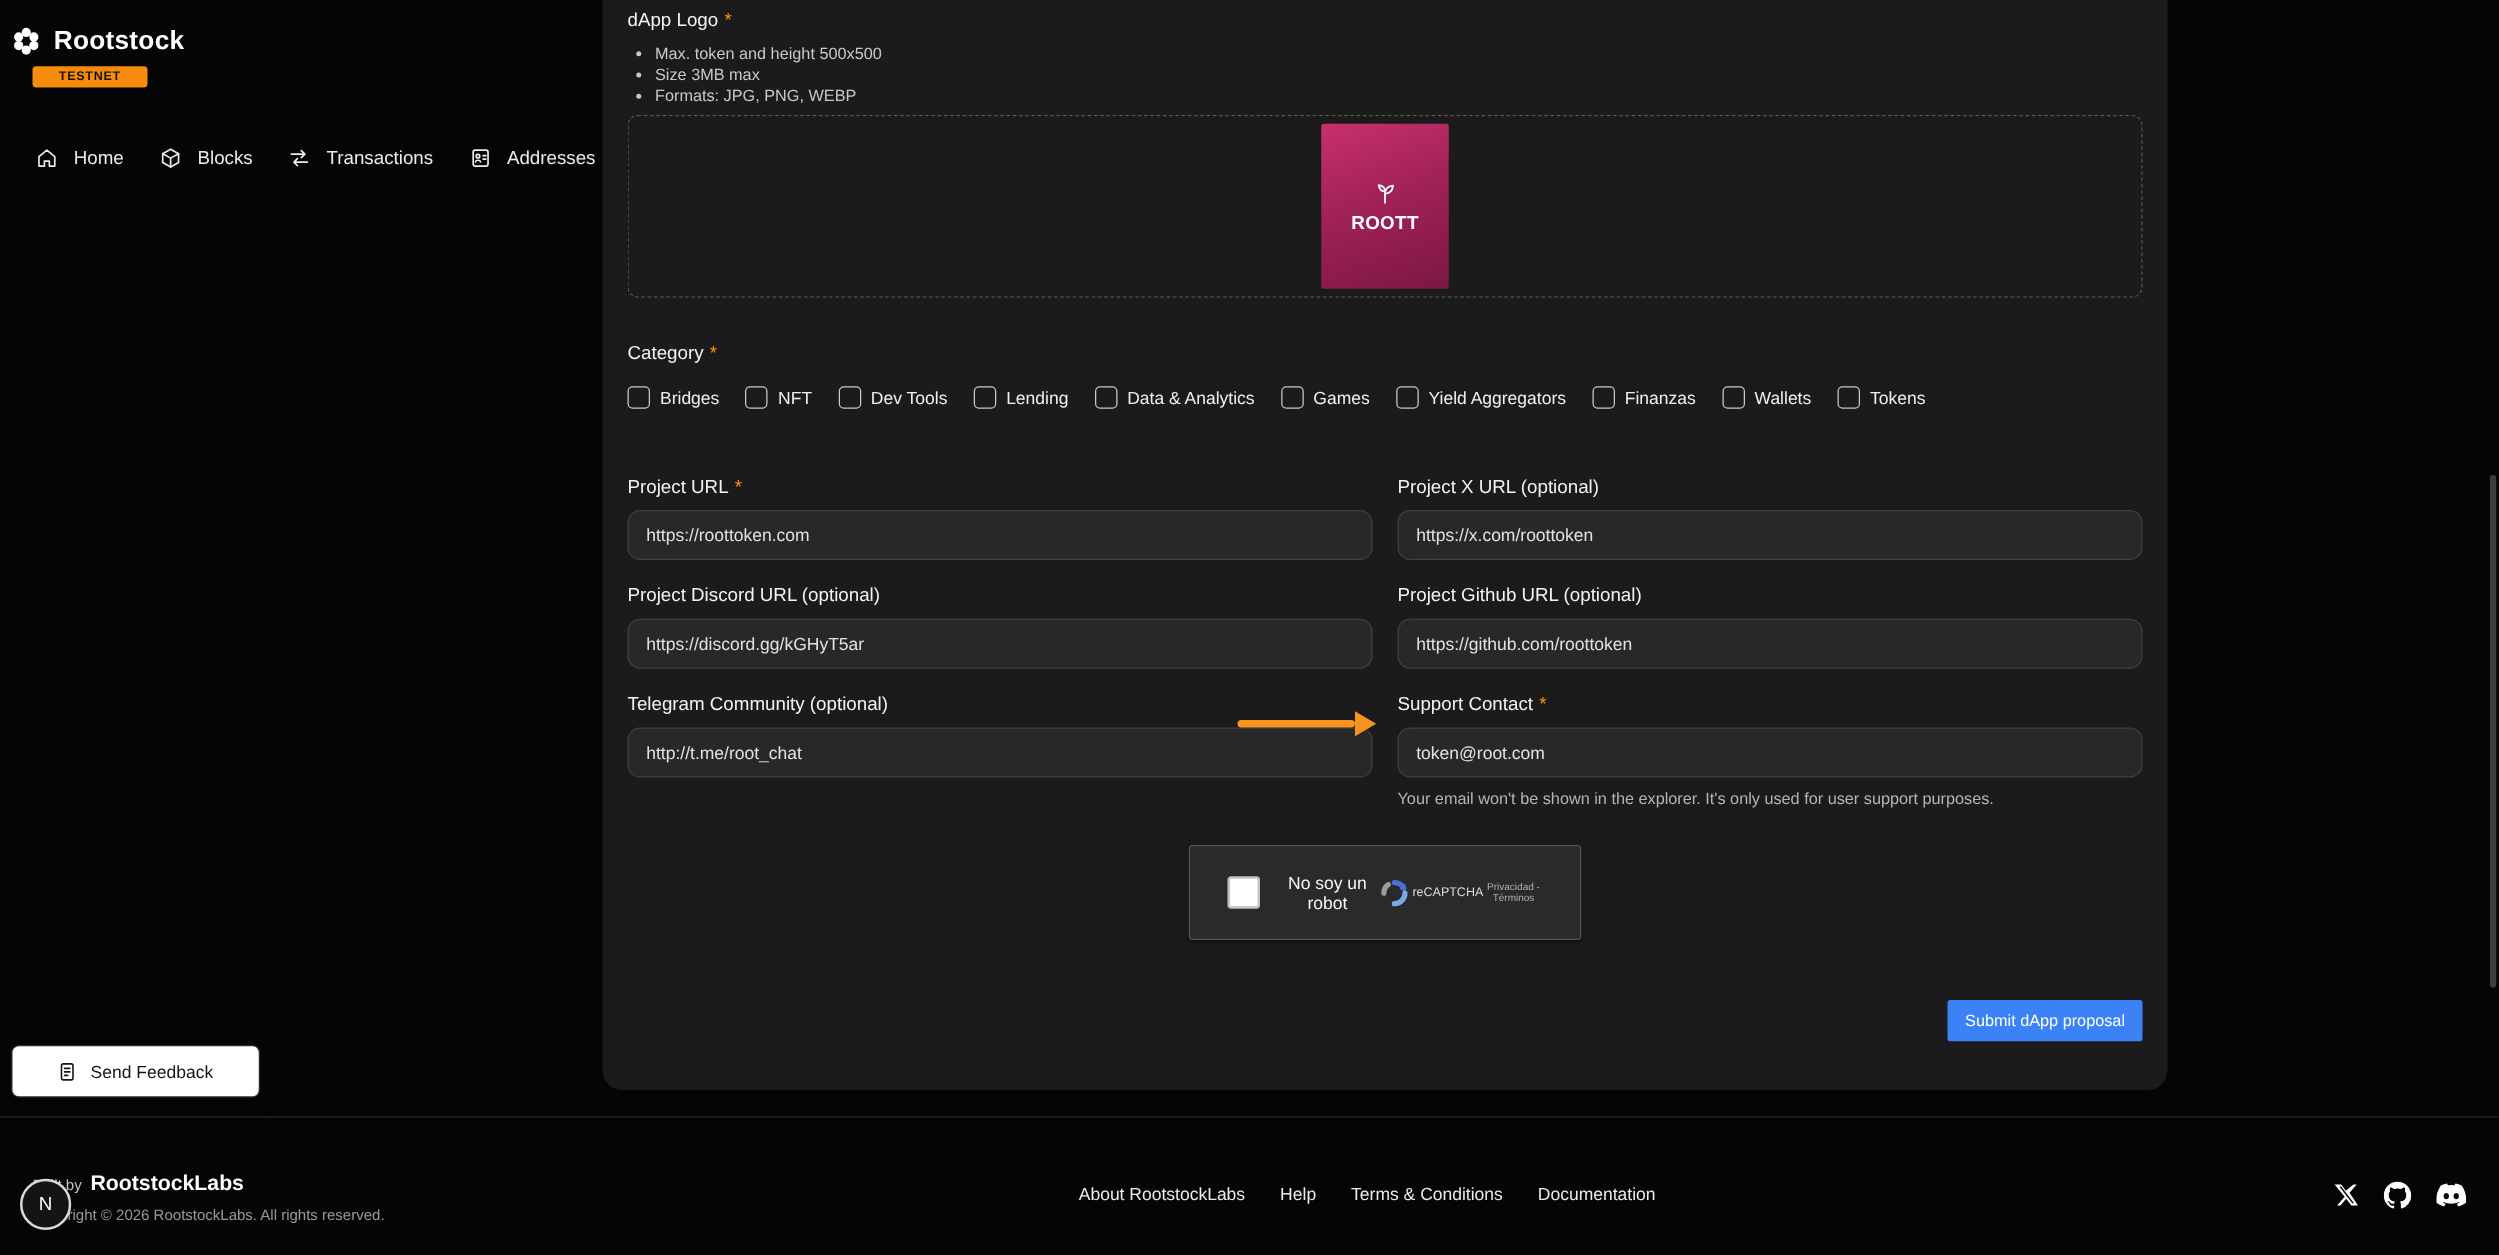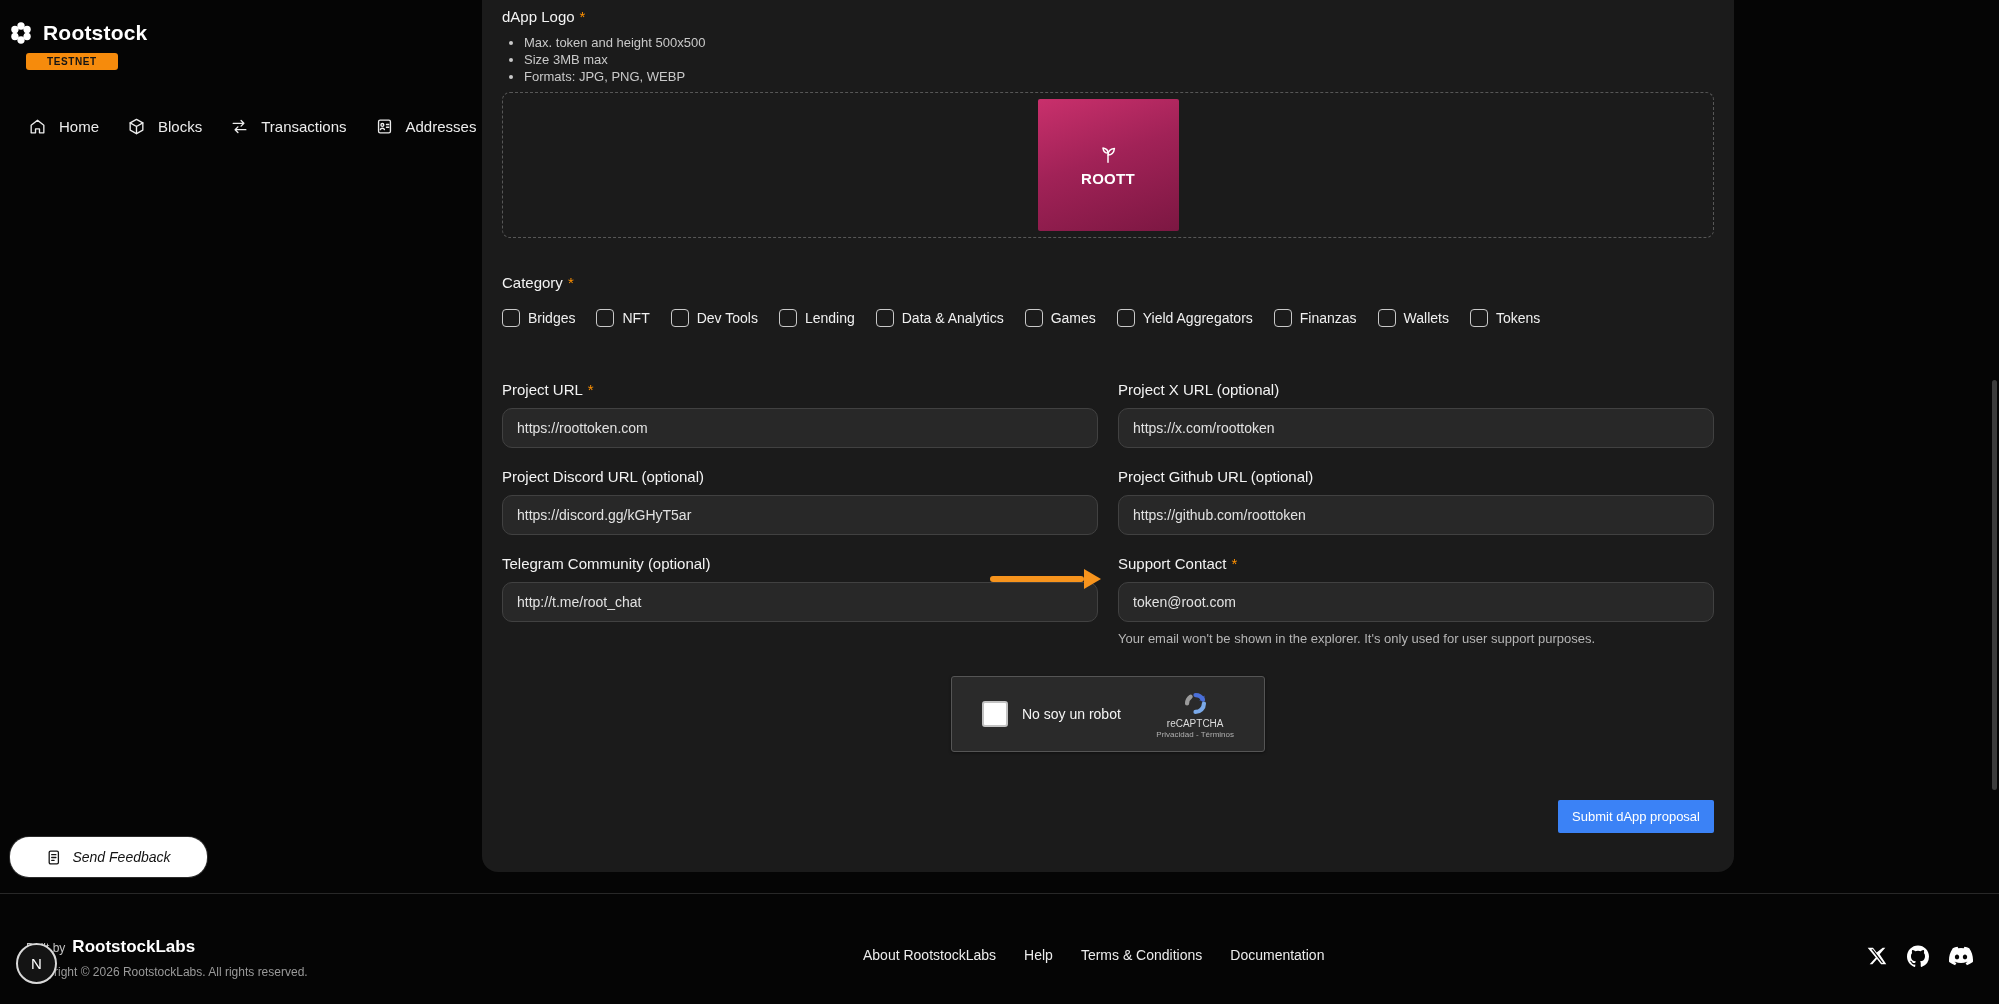--- a/index.html
+++ b/index.html
@@ -9,43 +9,43 @@
 
   
   .sidebar{position:absolute;left:0;top:0;width:217px;height:893px;background:#050505;}
   .brand{display:flex;align-items:center;gap:9px;padding:20px 0 0 8px;}
   .brand-name{font-size:21px;font-weight:700;color:#fff;letter-spacing:.2px;}
   .testnet{display:inline-block;margin:7px 0 0 26px;background:#f68b0c;color:#151515;font-size:10px;font-weight:700;letter-spacing:.6px;padding:3px 21px;border-radius:3px;}
   .nav{margin-top:34px;padding:0 10px;display:flex;gap:10px;list-style:none;}
   .nav-item{display:flex;align-items:center;gap:12px;height:44px;padding-left:18px;border-radius:10px;color:#ececec;font-size:15px;cursor:pointer;}
   .nav-item.active{background:#f68b0c;color:#181818;font-weight:700;}
   .nav-item .icon{flex:none;display:flex;}
-  .feedback-btn{position:absolute;left:10px;right:10px;bottom:16px;height:40px;background:#fff;border:none;border-radius:19px;display:flex;align-items:center;justify-content:center;gap:9px;font-size:14px;font-weight:500;color:#141414;font-family:inherit;cursor:pointer;box-shadow:0 0 0 1px #2c2c2c;font-style:italic;}
+  .feedback-btn{position:absolute;left:10px;right:10px;bottom:16px;height:40px;background:#fff;border:none;border-radius:5px;display:flex;align-items:center;justify-content:center;gap:9px;font-size:14px;font-weight:500;color:#141414;font-family:inherit;cursor:pointer;box-shadow:0 0 0 1px #2c2c2c;}
 
   
   .card{position:absolute;left:482px;top:-24px;width:1252px;height:896px;background:#1b1b1b;border-radius:16px;padding:32px 20px 0 20px;}
   .section-label{display:flex;gap:5px;font-size:15px;color:#f3f3f3;}
   .req{color:#ff9100;}
   .req-list{margin:9px 0 0 22px;font-size:13px;color:#c9c9c9;line-height:17px;}
   .upload-area{margin-top:7px;height:146px;border:1px dashed #575757;border-radius:8px;display:flex;align-items:center;justify-content:center;cursor:pointer;}
-  .logo-preview{width:141px;height:132px;border-radius:2px;background:linear-gradient(160deg,#c9306c 0%,#a12257 45%,#7c1742 100%);display:flex;flex-direction:column;align-items:center;justify-content:center;gap:5px;}
+  .logo-preview{width:102px;height:132px;border-radius:2px;background:linear-gradient(160deg,#c9306c 0%,#a12257 45%,#7c1742 100%);display:flex;flex-direction:column;align-items:center;justify-content:center;gap:5px;}
   .logo-preview-name{font-size:15px;font-weight:700;color:#fff;letter-spacing:.3px;}
   .category-label{margin-top:36px;}
   .category-row{display:flex;gap:21px;margin-top:18px;align-items:center;white-space:nowrap;}
   .category-item{display:flex;align-items:center;gap:8px;font-size:14px;color:#f0f0f0;}
   .cb{width:18px;height:18px;border:1.5px solid #c9c9c9;border-radius:4px;background:transparent;display:inline-block;flex:none;cursor:pointer;}
   .form-grid{display:grid;grid-template-columns:1fr 1fr;column-gap:22px;row-gap:24px;margin-top:54px;gap:20px;}
   .field-label{display:flex;gap:5px;font-size:15px;color:#f3f3f3;margin-bottom:10px;}
   .text-input{width:100%;height:40px;background:#282828;border:1px solid #414141;border-radius:10px;padding:0 14px;color:#e2e2e2;font-size:14px;font-family:inherit;outline:none;}
   .helper{margin-top:9px;font-size:13px;color:#b5b5b5;}
 
   .captcha{width:314px;height:76px;margin:30px auto 0;background:#2a2a2a;border:1px solid #555;border-radius:3px;display:flex;align-items:center;padding:0 30px;box-shadow:0 1px 3px rgba(0,0,0,.45);text-align:center;}
   .captcha-box{width:26px;height:26px;background:#fff;border:2px solid #c3c3c3;border-radius:3px;cursor:pointer;flex:none;}
   .captcha-label{margin-left:14px;font-size:14px;color:#f5f5f5;}
-  .captcha-brand{margin-left:auto;display:flex;flex-direction:column;align-items:center;gap:1px;}
+  .captcha-brand{margin-left:auto;display:flex;flex-direction:row;align-items:center;gap:1px;}
   .captcha-brand-name{font-size:10px;color:#dcdcdc;}
   .captcha-links{font-size:8px;color:#b0b0b0;cursor:pointer;}
 
   .submit-row{display:flex;justify-content:flex-end;margin-top:48px;}
   .submit-btn{background:#3b82f6;color:#fff;border:none;border-radius:2px;height:33px;padding:0 14px;font-size:13px;font-family:inherit;cursor:pointer;}
 
   
   .arrow-annotation{position:absolute;left:990px;top:569px;display:flex;align-items:center;z-index:5;}
   .arrow-line{width:94px;height:6px;background:#f7941d;border-radius:3px;}
   .arrow-head{width:0;height:0;border-left:17px solid #f7941d;border-top:10px solid transparent;border-bottom:10px solid transparent;}

